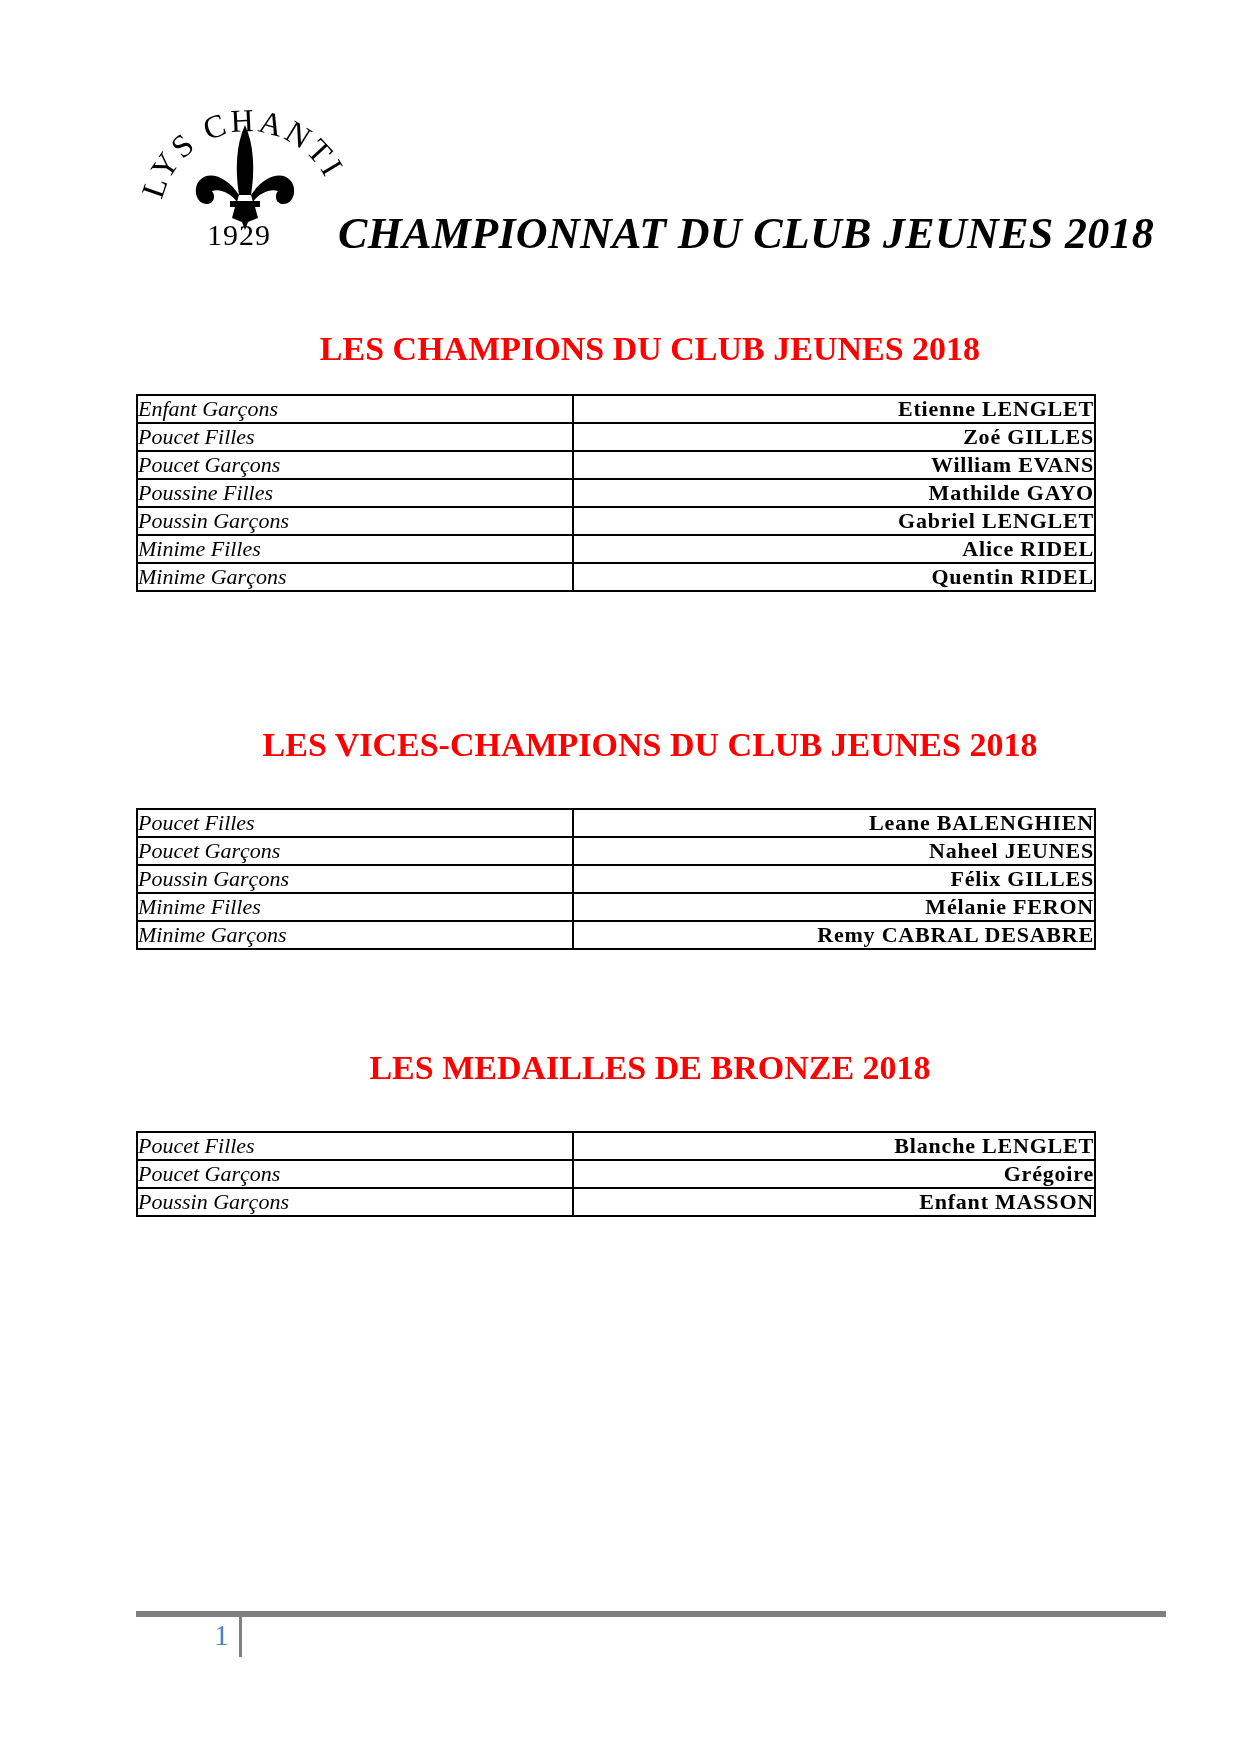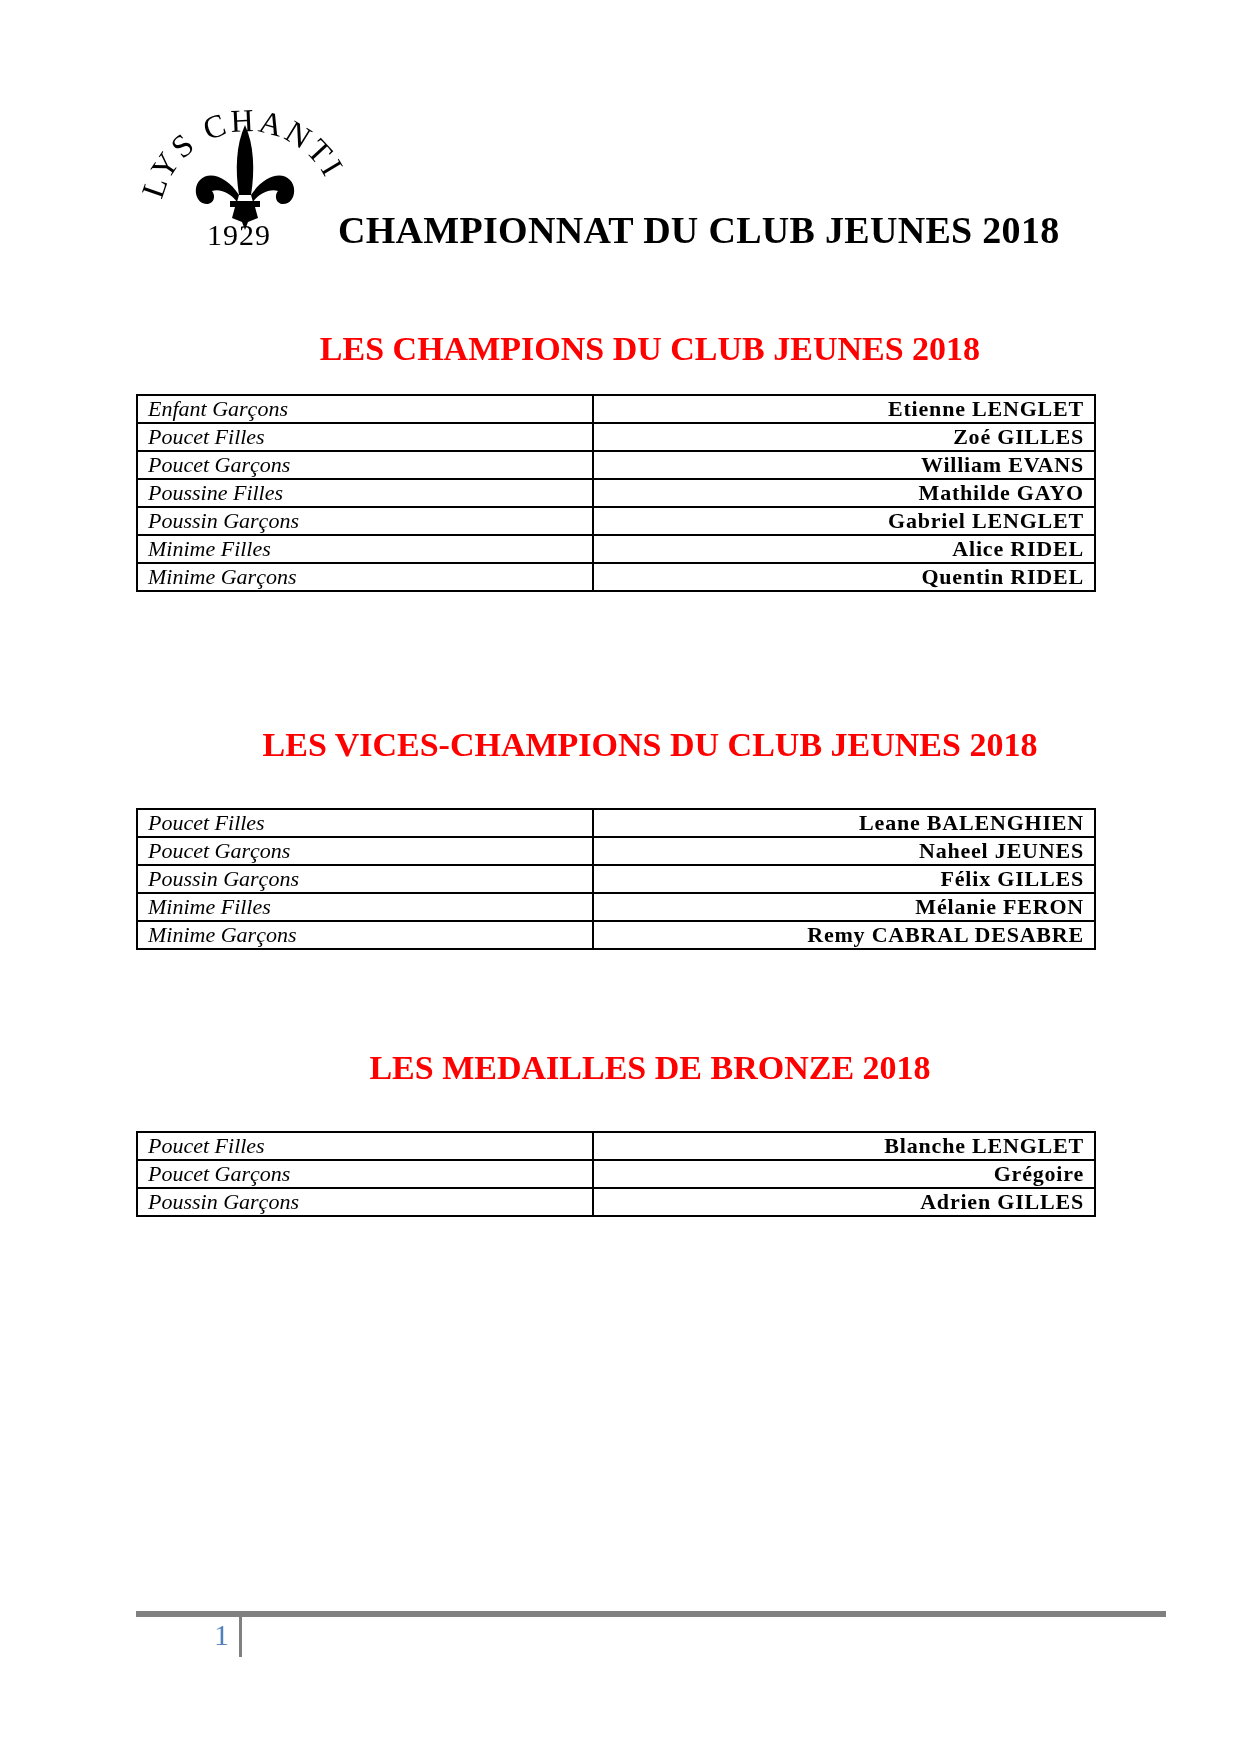--- a/index.html
+++ b/index.html
@@ -1,24 +1,24 @@
 <!DOCTYPE html>
 <html><head>
 <meta charset="utf-8">
 <style>
   html, body { margin: 0; padding: 0; background: #ffffff; }
   body { width: 1240px; height: 1754px; position: relative; overflow: hidden;
          font-family: "Liberation Serif", "DejaVu Serif", serif; color: #000; }
   .logo { position: absolute; left: 140px; top: 70px; width: 210px; height: 190px; }
   .logo-year { position: absolute; left: 207px; top: 218px; font-size: 30px; letter-spacing: 1px; text-align: right; }
-  .main-title { position: absolute; left: 338px; top: 208px; font-size: 38px; font-weight: bold; white-space: nowrap; letter-spacing: 0.3px; }
+  .main-title { position: absolute; left: 338px; top: 208px; font-size: 44px; font-weight: bold; white-space: nowrap; letter-spacing: 0.3px; font-style: italic; }
   .section-title { position: absolute; left: 0; width: 1300px; text-align: center; color: #ff0000;
                    font-weight: bold; font-size: 34px; white-space: nowrap; }
   table.res { position: absolute; left: 136px; width: 960px; border-collapse: collapse; }
-  table.res td { border: 2px solid #000; height: 26px; padding: 0 10px; font-size: 22px; line-height: 26px; }
+  table.res td { border: 2px solid #000; height: 26px; padding: 0 0; font-size: 22px; line-height: 26px; }
   table.res td.cat { font-style: italic; width: 434px; text-align: left; }
   table.res td.name { font-weight: bold; text-align: right; letter-spacing: 0.8px; }
   .footer-rule { position: absolute; left: 136px; top: 1611px; width: 1030px; height: 6px; background: #808080; }
   .footer-vrule { position: absolute; left: 239px; top: 1617px; width: 3px; height: 40px; background: #808080; }
   .page-num { position: absolute; left: 214px; top: 1618px; font-size: 30px; color: #4f81bd; }
 </style>
 </head>
 <body>
 
 <svg class="logo" viewBox="0 0 210 190">
@@ -106,20 +106,20 @@
     <tr>
         <td class="cat">Poucet Filles</td>
         <td class="name">Blanche LENGLET</td>
       </tr>
     <tr>
         <td class="cat">Poucet Garçons</td>
         <td class="name">Grégoire</td>
       </tr>
     <tr>
         <td class="cat">Poussin Garçons</td>
-        <td class="name">Adrien GILLES</td>
+        <td class="name">Enfant MASSON</td>
       </tr>
   </tbody>
 </table>
 
 <div class="footer-rule"></div>
 <div class="footer-vrule"></div>
 <div class="page-num">1</div>
 
 </body></html>

